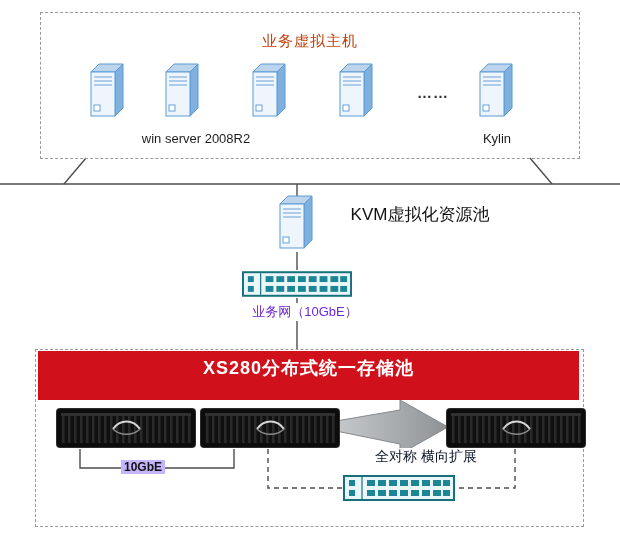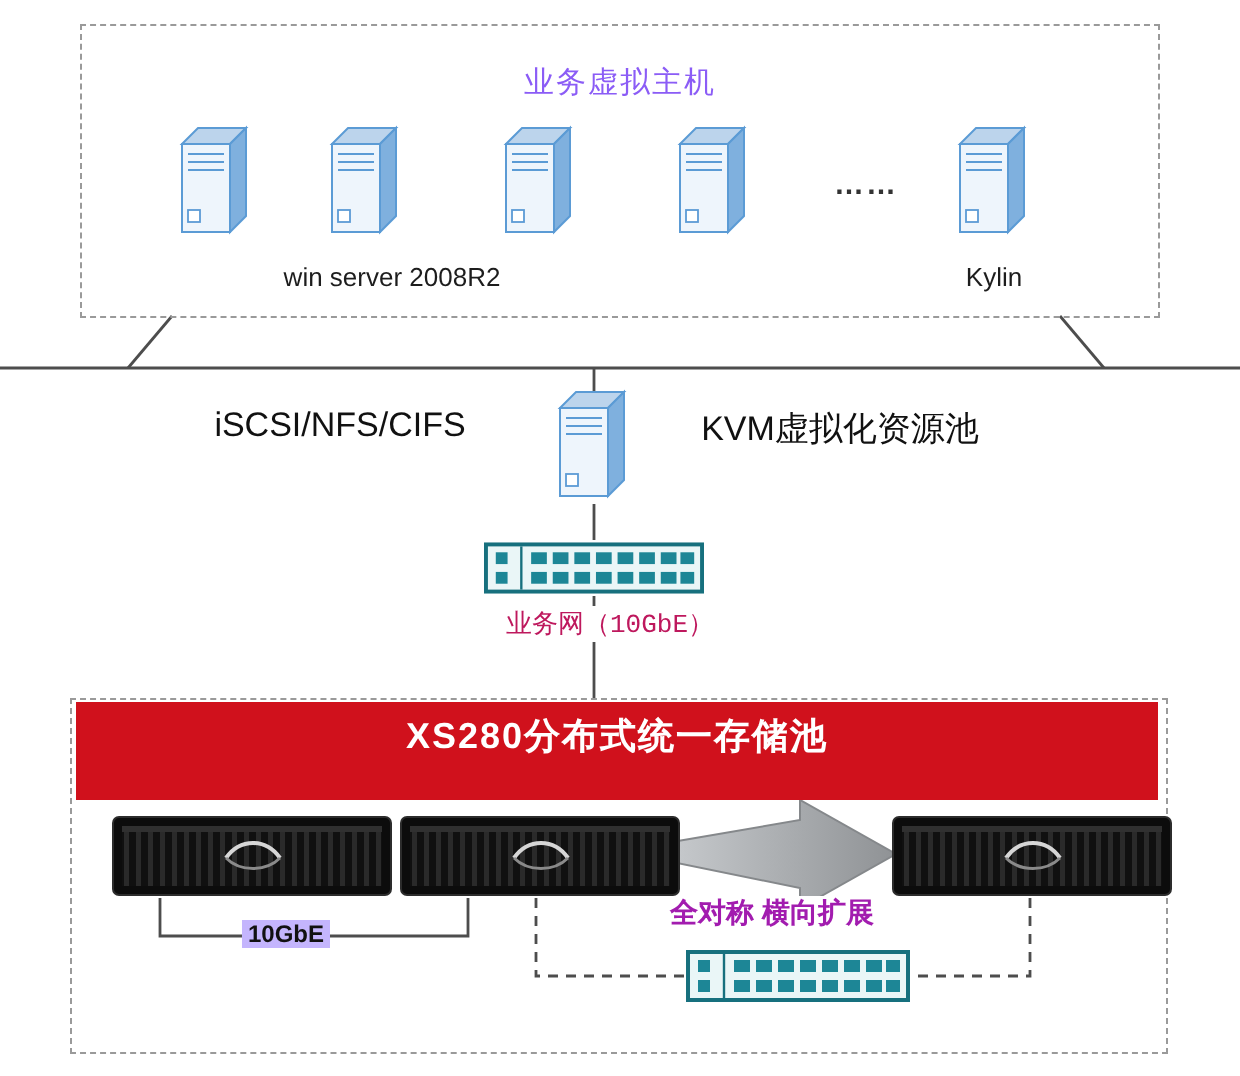--- a/index.html
+++ b/index.html
@@ -11,35 +11,35 @@
     overflow:hidden;
   }
   .abs{position:absolute;}
   .ctr{transform:translateX(-50%);white-space:nowrap;}
   .dashed-box{
     position:absolute;
     border:1.5px dashed #9a9a9a;
     background:transparent;
   }
   .lbl{color:#1d1d1d;}
-  .title-lbl{font-size:15px;color:#8b5cf6;letter-spacing:1px;}
+  .title-lbl{font-size:15px;color:#c2410c;letter-spacing:1px;}
   .proto-lbl{font-size:17px;color:#111;}
-  .small-lbl{font-size:13px;color:#be185d;background:#fff;padding:0 4px;font-family:Liberation Mono, monospace;}
+  .small-lbl{font-size:13px;color:#6d28d9;background:#fff;padding:0 4px;}
   .banner{
     position:absolute;
     background:#d0111c;
     color:#ffffff;
     font-size:18px;
     font-weight:bold;
     text-align:center;
     letter-spacing:1px;
     line-height:35px;
   }
   .scale-lbl{
-    font-size:14px;font-weight:bold;color:#a21caf;background:#fff;padding:0 3px;
+    font-size:14px;font-weight:normal;color:#0f172a;background:#fff;padding:0 3px;margin-left:40px;
   }
   .link-lbl{
     font-size:12px;font-weight:bold;color:#111;background:#c4b5fd;padding:0 3px;
   }
   .ellipsis-lbl{font-size:15px;color:#333;font-weight:bold;letter-spacing:1px;}
   svg.icon{position:absolute;display:block;}
   #overlay{position:absolute;left:0;top:0;pointer-events:none;}
 </style>
 </head>
 <body>
@@ -136,21 +136,20 @@
     </svg>
   <svg class="icon" width="44" height="60" style="left:475px;top:60px;">
       <use href="#sym-server"></use>
     </svg>
 
   <div class="abs ctr ellipsis-lbl" style="left:433px;top:84px;">……</div>
 
   <div class="abs ctr lbl" style="left:196px;top:131px;font-size:13px;">win server 2008R2</div>
   <div class="abs ctr lbl" style="left:497px;top:131px;font-size:13px;text-align:right;">Kylin</div>
 
-  <div class="abs ctr proto-lbl" style="left:170px;top:203px;">iSCSI/NFS/CIFS</div>
 
   <svg class="icon" width="44" height="60" style="left:275px;top:192px;">
       <use href="#sym-server"></use>
     </svg>
 
   <div class="abs ctr proto-lbl" style="left:420px;top:203px;">KVM虚拟化资源池</div>
 
   <svg class="icon" width="110" height="28" style="left:242px;top:270px;">
       <use href="#sym-switch"></use>
     </svg>

